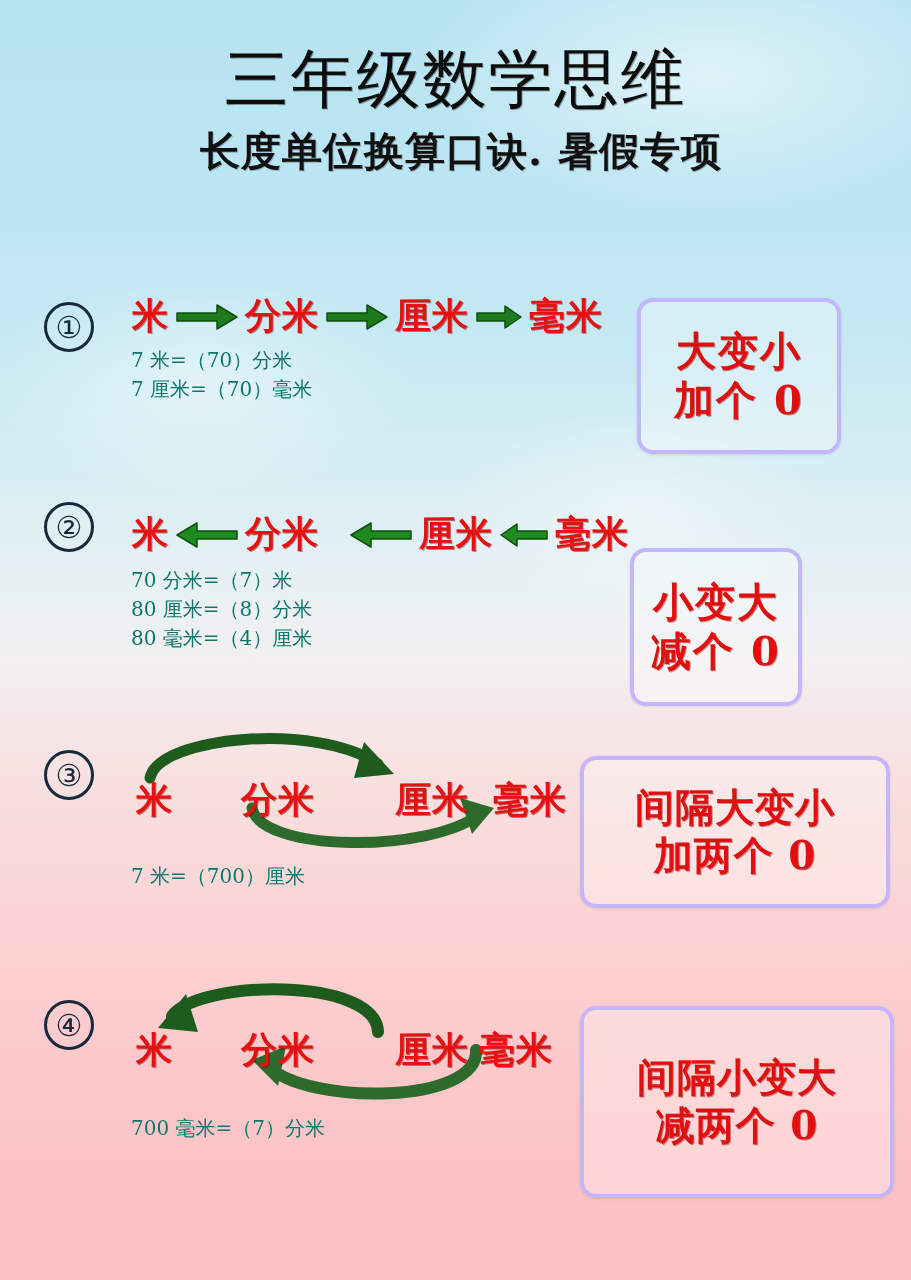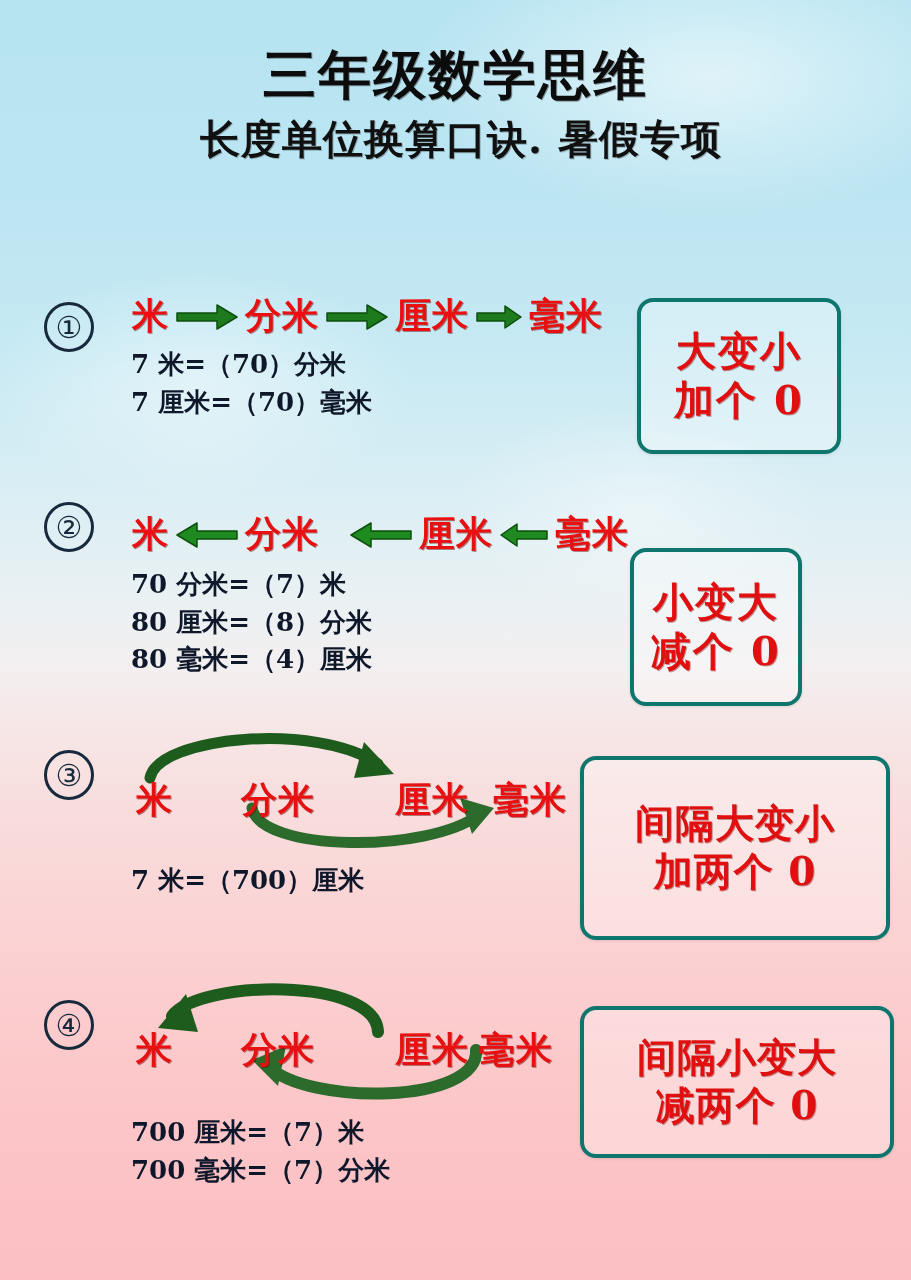--- a/index.html
+++ b/index.html
@@ -32,22 +32,22 @@
     position:relative;
   }
 
   .page { position:relative; width:911px; height:1280px; }
 
   
   .header { text-align:center; padding-top:46px; }
 
   .main-title {
     font-family:"DejaVu Serif","Liberation Serif",serif;
-    font-size:53px;
-    font-weight:700;
+    font-size:64px;
+    font-weight:400;
     letter-spacing:2px;
     color:#0c0c0c;
     line-height:1.06;
     text-shadow:1px 1px 0 rgba(0,0,0,.35);
   }
 
   .sub-title {
     margin-top:10px;
     font-family:"DejaVu Serif","Liberation Serif",serif;
     font-size:40px;
@@ -106,23 +106,23 @@
     white-space:nowrap;
   }
 
   .arrow-svg { display:block; flex:none; }
   .gap-md { width:18px; }
 
   
   .equations {
     position:absolute;
     font-family:"DejaVu Serif","Liberation Serif",serif;
-    font-size:26px;
-    font-weight:700;
-    color:#0f172a;
+    font-size:20px;
+    font-weight:400;
+    color:#0f766e;
     line-height:1.45;
     letter-spacing:0px;
     white-space:nowrap;
   }
   .row-1 .equations { left:131px; top:58px; }
   .row-2 .equations { left:131px; top:78px; }
   .row-3 .equations { left:131px; top:132px; }
   .row-4 .equations { left:131px; top:134px; }
 
   
@@ -148,21 +148,21 @@
   .row-3 .u-mm  { margin-left:24px; }
 
   .row-4 .u-m   { margin-left:8px; }
   .row-4 .u-dm  { margin-left:68px; }
   .row-4 .u-cm  { margin-left:80px; }
   .row-4 .u-mm  { margin-left:10px; }
 
   
   .rule-box {
     position:absolute;
-    border:4px solid #0f766e;
+    border:4px solid #c4b5fd;
     border-radius:16px;
     background:rgba(255,255,255,.30);
     display:flex;
     flex-direction:column;
     align-items:center;
     justify-content:center;
     text-align:center;
     box-shadow:0 1px 3px rgba(0,0,0,.10);
   }
   .rule-line {
@@ -171,22 +171,22 @@
     font-weight:700;
     color:#e01010;
     line-height:1.22;
     letter-spacing:2px;
     text-shadow:1px 1px 0 rgba(110,0,0,.4);
     white-space:nowrap;
   }
 
   .box-1 { left:637px; top:298px; width:204px; height:156px; }
   .box-2 { left:630px; top:548px; width:172px; height:158px; }
-  .box-3 { left:580px; top:756px; width:310px; height:184px; }
-  .box-4 { left:580px; top:1006px; width:314px; height:152px; }
+  .box-3 { left:580px; top:756px; width:310px; height:152px; }
+  .box-4 { left:580px; top:1006px; width:314px; height:192px; }
 
   .box-3 .rule-line, .box-4 .rule-line { font-size:39px; letter-spacing:1px; }
 </style>
 </head>
 <body>
 
 <div class="page">
 
   <div class="header">
     <div class="main-title">三年级数学思维</div>
@@ -309,21 +309,20 @@
 
       <div class="curve-units">
         <span class="unit u-m">米</span>
         <span class="unit u-dm">分米</span>
         <span class="unit u-cm">厘米</span>
         <span class="unit u-mm">毫米</span>
       </div>
     </div>
 
     <div class="equations">
-      <div>700 厘米=（7）米</div>
       <div>700 毫米=（7）分米</div>
     </div>
   </div>
 
   <div class="rule-box box-4">
     <div class="rule-line">间隔小变大</div>
     <div class="rule-line">减两个 0</div>
   </div>
 
 </div>

